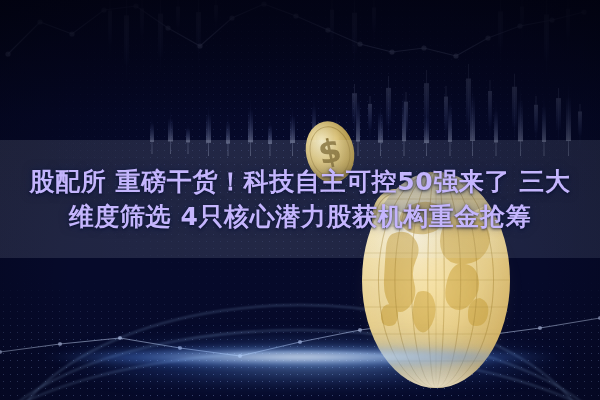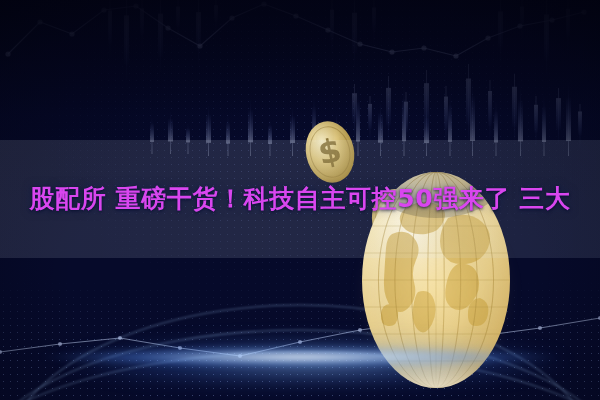--- a/index.html
+++ b/index.html
@@ -75,21 +75,21 @@
   .title-band{
     position:absolute; left:0; right:0; top:140px; height:118px;
     background:linear-gradient(90deg, rgba(230,240,255,.115) 0%, rgba(225,238,255,.128) 45%, rgba(215,232,255,.10) 100%);
   }
   .title-wrap{
     position:absolute; left:0; right:0; top:140px; height:118px;
     display:flex; flex-direction:column; align-items:center; justify-content:center;
     gap:6px;
   }
   .title-line{
-    color:#d946ef;
+    color:#c4b5fd;
     font-size:25px;
     font-weight:bold;
     letter-spacing:.6px;
     line-height:1.18;
     white-space:nowrap;
     text-shadow:0 1px 3px rgba(0,10,40,.75), 0 0 10px rgba(10,25,80,.5);
   }
 </style>
 </head>
 <body>
@@ -362,15 +362,16 @@
   </div>
 
   <div class="beam2"></div>
   <div class="beam"></div>
 
   <div class="bg-vignette"></div>
 
   <div class="title-band"></div>
   <div class="title-wrap">
     <div class="title-line">股配所 重磅干货！科技自主可控50强来了 三大</div>
+    <div class="title-line">维度筛选 4只核心潜力股获机构重金抢筹</div>
   </div>
 
 </div>
 
 </body></html>

